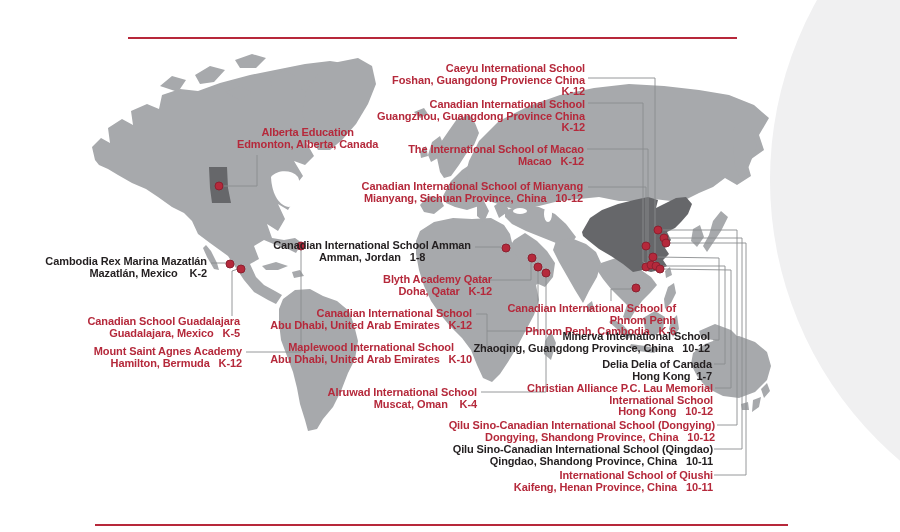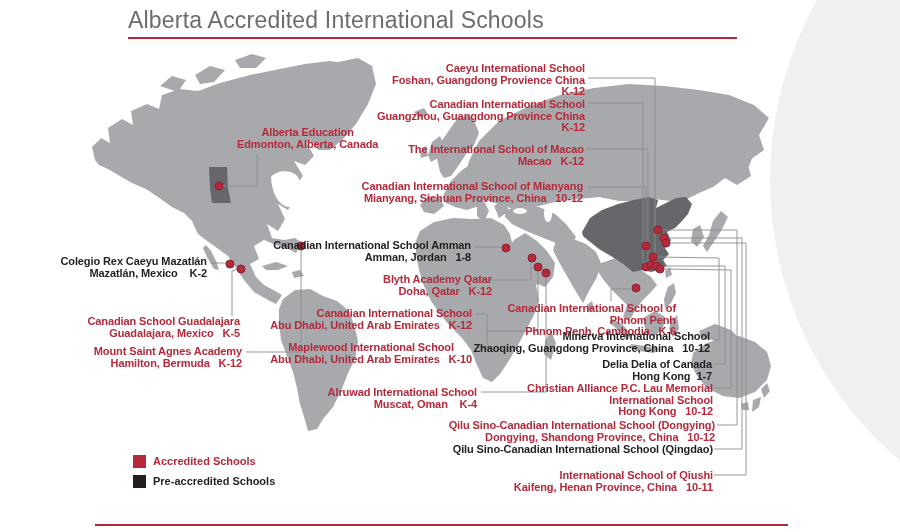--- a/index.html
+++ b/index.html
@@ -142,42 +142,42 @@
         <span class="lbl-line">K-12</span>
       </div>
       <div class="map-label red align-right" style="top: 144px; right: 316px;">
         <span class="lbl-line">The International School of Macao</span>
         <span class="lbl-line">Macao   K-12</span>
       </div>
       <div class="map-label red align-right" style="top: 181px; right: 317px;">
         <span class="lbl-line">Canadian International School of Mianyang</span>
         <span class="lbl-line">Mianyang, Sichuan Province, China   10-12</span>
       </div>
-      <div class="map-label black align-right" style="top: 240px; right: 429px;">
+      <div class="map-label black align-right" style="top: 240px; right: 429px; text-align: center;">
         <span class="lbl-line">Canadian International School Amman</span>
         <span class="lbl-line">Amman, Jordan   1-8</span>
       </div>
       <div class="map-label red align-right" style="top: 274px; right: 408px;">
         <span class="lbl-line">Blyth Academy Qatar</span>
         <span class="lbl-line">Doha, Qatar   K-12</span>
       </div>
       <div class="map-label red align-right" style="top: 308px; right: 428px;">
         <span class="lbl-line">Canadian International School</span>
         <span class="lbl-line">Abu Dhabi, United Arab Emirates   K-12</span>
       </div>
       <div class="map-label red align-right" style="top: 342px; right: 428px; text-align: center;">
         <span class="lbl-line">Maplewood International School</span>
         <span class="lbl-line">Abu Dhabi, United Arab Emirates   K-10</span>
       </div>
       <div class="map-label red align-right" style="top: 387px; right: 423px;">
         <span class="lbl-line">Alruwad International School</span>
         <span class="lbl-line">Muscat, Oman    K-4</span>
       </div>
       <div class="map-label black align-right" style="top: 256px; right: 693px;">
-        <span class="lbl-line">Colegio Rex Caeyu Mazatlán</span>
+        <span class="lbl-line">Cambodia Rex Marina Mazatlán</span>
         <span class="lbl-line">Mazatlán, Mexico    K-2</span>
       </div>
       <div class="map-label red align-right" style="top: 316px; right: 660px;">
         <span class="lbl-line">Canadian School Guadalajara</span>
         <span class="lbl-line">Guadalajara, Mexico   K-5</span>
       </div>
       <div class="map-label red align-right" style="top: 346px; right: 658px;">
         <span class="lbl-line">Mount Saint Agnes Academy</span>
         <span class="lbl-line">Hamilton, Bermuda   K-12</span>
       </div>
@@ -198,35 +198,25 @@
         <span class="lbl-line">Christian Alliance P.C. Lau Memorial</span>
         <span class="lbl-line">International School</span>
         <span class="lbl-line">Hong Kong   10-12</span>
       </div>
       <div class="map-label red align-right" style="top: 420px; right: 185px;">
         <span class="lbl-line">Qilu Sino-Canadian International School (Dongying)</span>
         <span class="lbl-line">Dongying, Shandong Province, China   10-12</span>
       </div>
       <div class="map-label black align-right" style="top: 444px; right: 187px;">
         <span class="lbl-line">Qilu Sino-Canadian International School (Qingdao)</span>
+        <span class="lbl-line">Qingdao, Shandong Province, China   10-11</span>
       </div>
       <div class="map-label red align-right" style="top: 470px; right: 187px;">
         <span class="lbl-line">International School of Qiushi</span>
         <span class="lbl-line">Kaifeng, Henan Province, China   10-11</span>
       </div>
     </div>
 
-  <div id="page-title">Alberta Accredited International Schools</div>
   <div id="top-rule"></div>
   <div id="bottom-rule"></div>
 
-  <div id="legend">
-    <div class="legend-row">
-      <div class="legend-swatch" id="swatch-0" style="background: rgb(181, 41, 59);"></div>
-      <div class="legend-label" id="legend-label-0" style="color: rgb(181, 41, 59);">Accredited Schools</div>
-    </div>
-    <div class="legend-row">
-      <div class="legend-swatch" id="swatch-1" style="background: rgb(35, 31, 32);"></div>
-      <div class="legend-label" id="legend-label-1" style="color: rgb(35, 31, 32);">Pre-accredited Schools</div>
-    </div>
-  </div>
 
 </div>
 
 </body></html>

